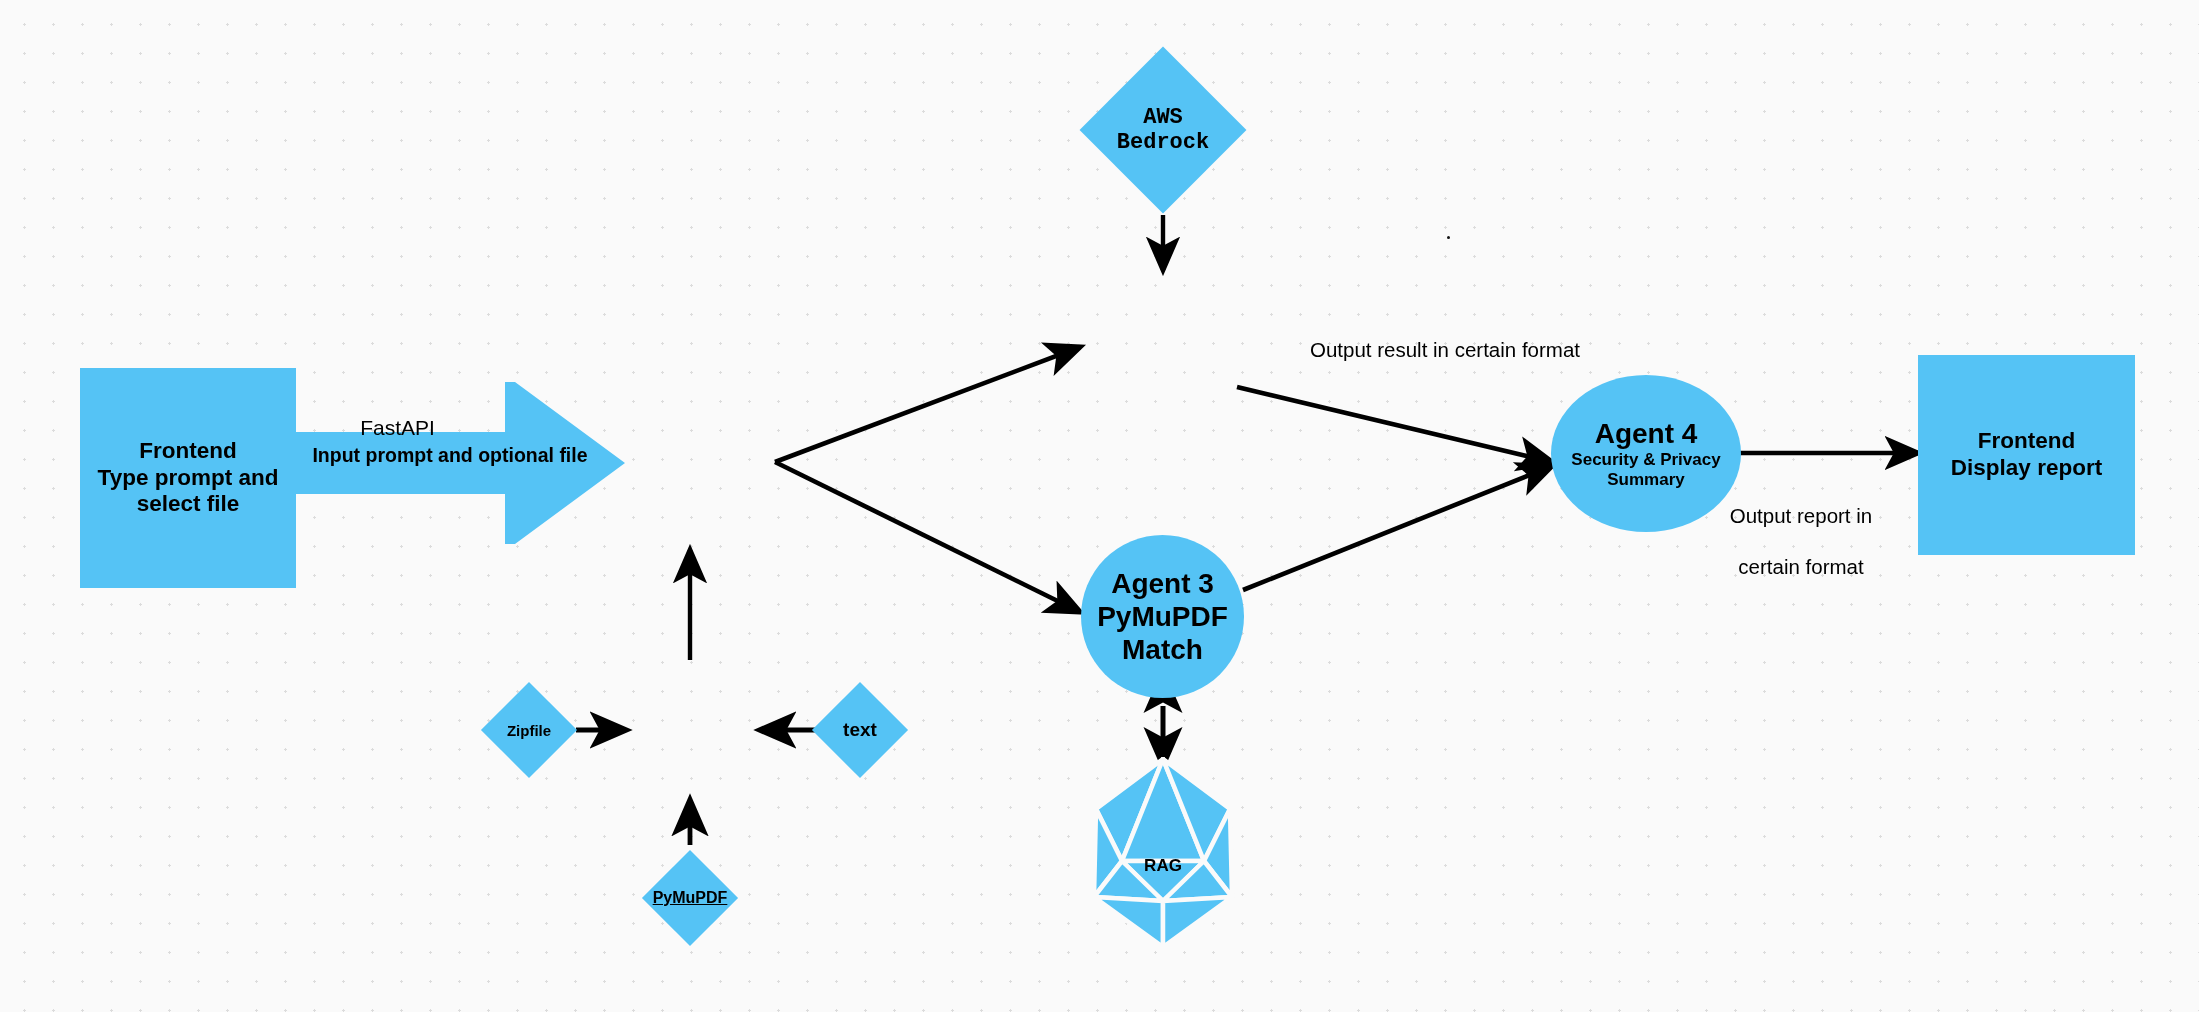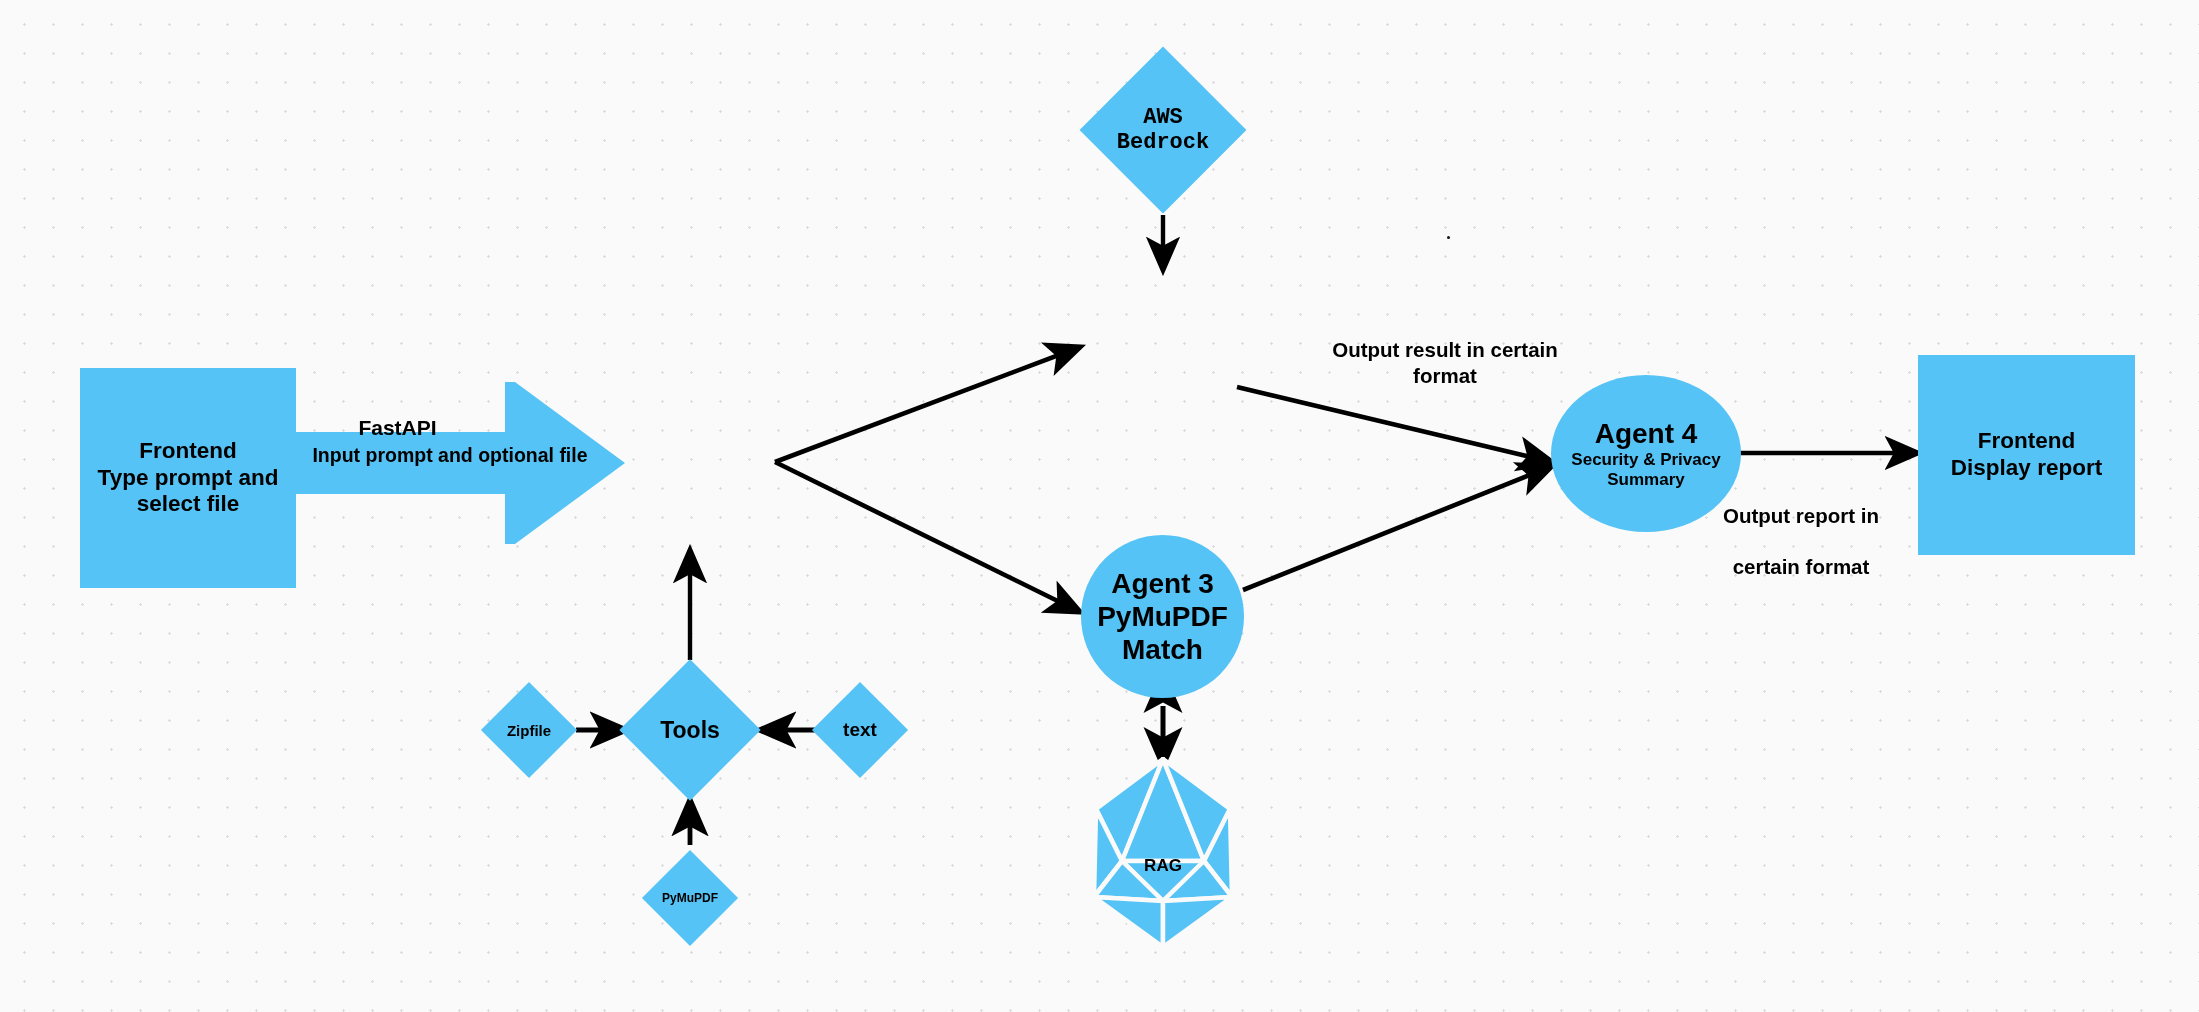--- a/index.html
+++ b/index.html
@@ -64,21 +64,21 @@
     align-items: center;
     justify-content: center;
     text-align: center;
     color: #000;
     font-weight: bold;
     z-index: 2;
   }
   .edge-label {
     position: absolute;
     color: #000000;
-    font-weight: bold;
+    font-weight: normal;
     text-align: center;
     line-height: 1.25;
     white-space: pre-line;
   }
   .title-line { display: block; }
   .sub-line { display: block; }
   .stray-dot {
     position: absolute;
     width: 3px;
     height: 3px;
@@ -165,38 +165,34 @@
     </div>
   </div>
 
   <div class="node rect" style="left:1918px;top:355px;width:217px;height:200px;font-size:22.5px;">
     <div>
       <span class="title-line">Frontend</span>
       <span class="sub-line">Display report</span>
     </div>
   </div>
 
-  <div class="diamond-wrap" style="left:640px;top:680px;width:100px;height:100px;">
-    <div class="diamond-shape"></div>
-    <div class="diamond-label" style="font-size:23px;width:160px;left:-30px;">Tools</div>
-  </div>
 
   <div class="diamond-wrap" style="left:495px;top:696px;width:68px;height:68px;">
     <div class="diamond-shape"></div>
     <div class="diamond-label" style="font-size:15px;width:140px;left:-36px;">Zipfile</div>
   </div>
 
   <div class="diamond-wrap" style="left:826px;top:696px;width:68px;height:68px;">
     <div class="diamond-shape"></div>
     <div class="diamond-label" style="font-size:19px;width:140px;left:-36px;">text</div>
   </div>
 
   <div class="diamond-wrap" style="left:656px;top:864px;width:68px;height:68px;">
     <div class="diamond-shape"></div>
-    <div class="diamond-label" style="font-size:12px;width:140px;left:-36px;">PyMuPDF</div>
+    <div class="diamond-label" style="font-size:16px;width:140px;left:-36px;text-decoration:underline;">PyMuPDF</div>
   </div>
 
   <svg style="position:absolute;left:1080px;top:757px;width:166px;height:192px;" viewBox="0 0 166 192" xmlns="http://www.w3.org/2000/svg">
     <g fill="#55c3f5" stroke="#fafafa" stroke-width="4.5" stroke-linejoin="round">
       <polygon points="83,2 16,52 42,104"></polygon>
       <polygon points="83,2 42,104 124,104"></polygon>
       <polygon points="83,2 124,104 150,52"></polygon>
       <polygon points="16,52 42,104 14,140"></polygon>
       <polygon points="150,52 124,104 152,140"></polygon>
       <polygon points="42,104 124,104 83,144"></polygon>

